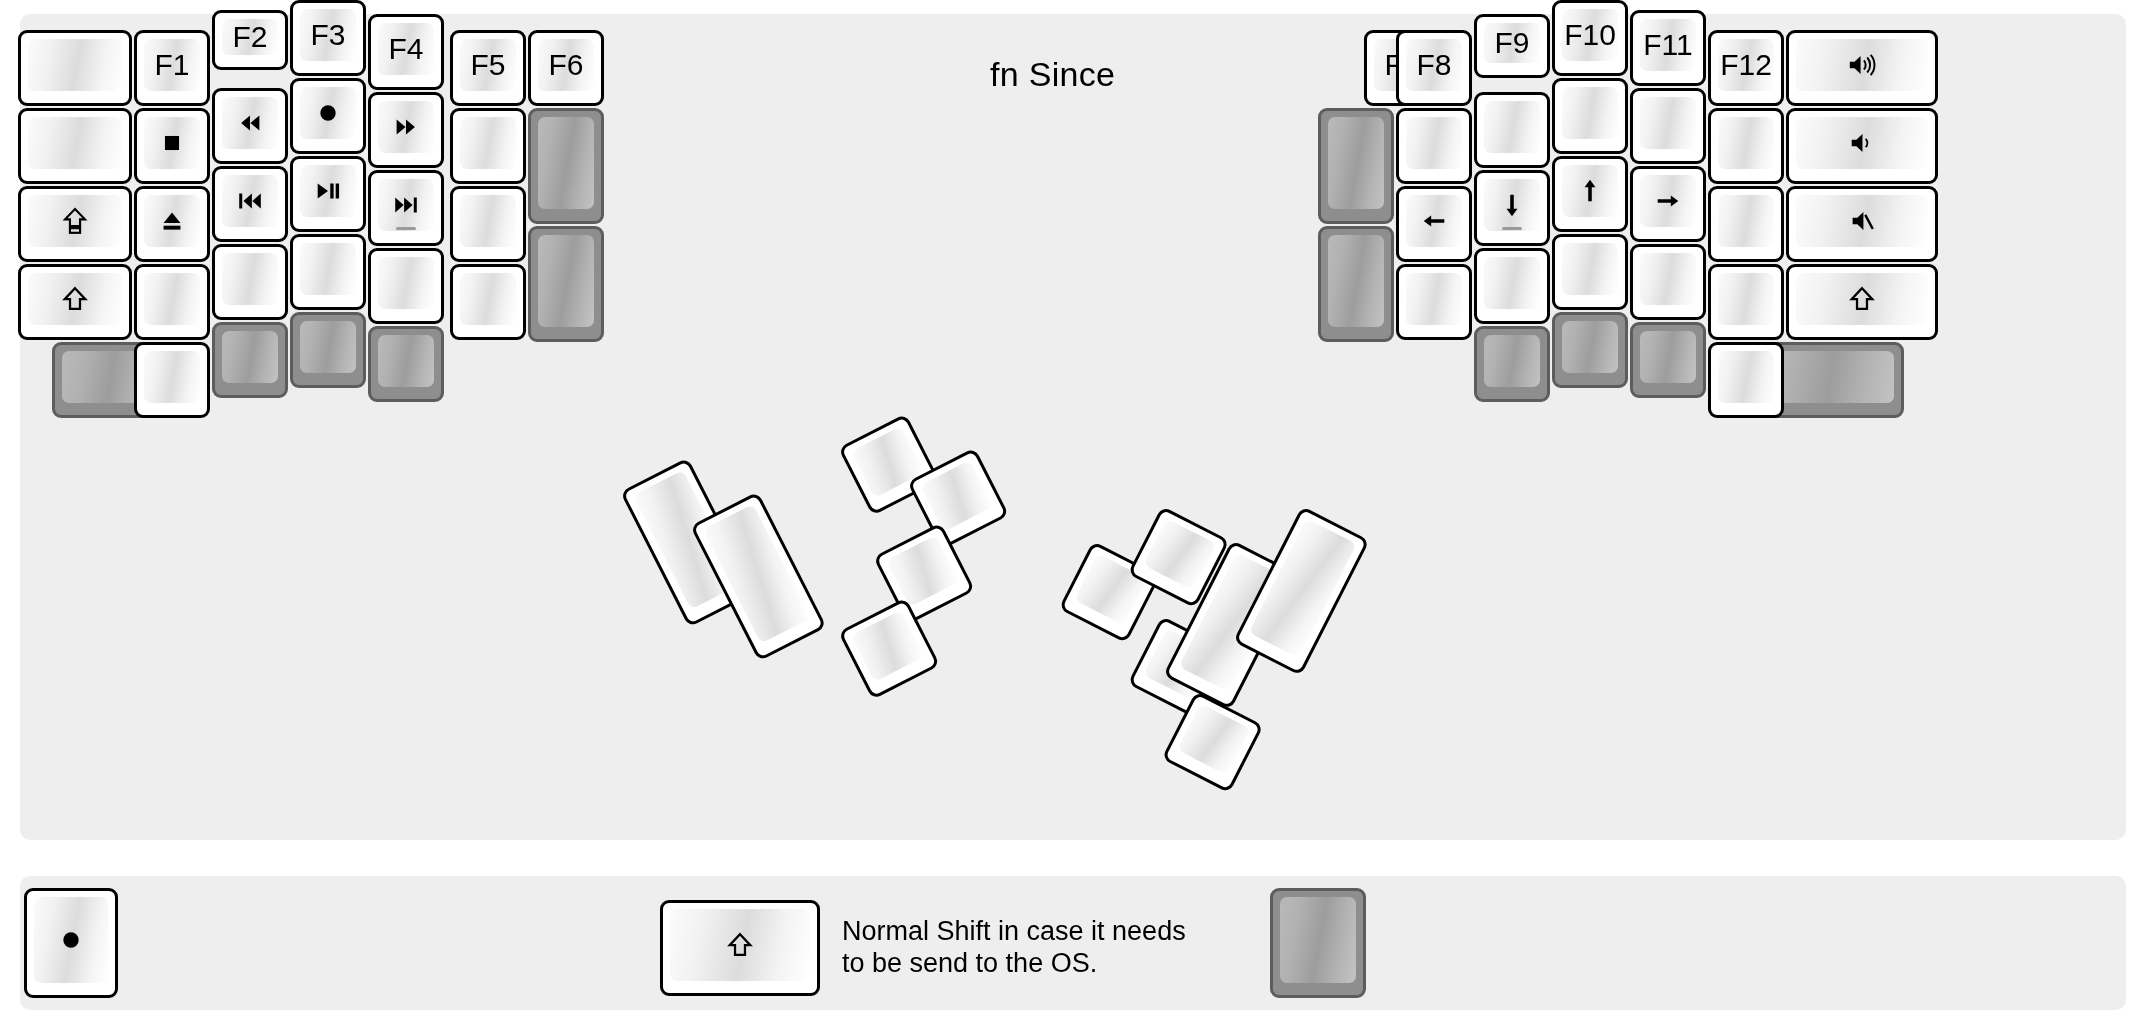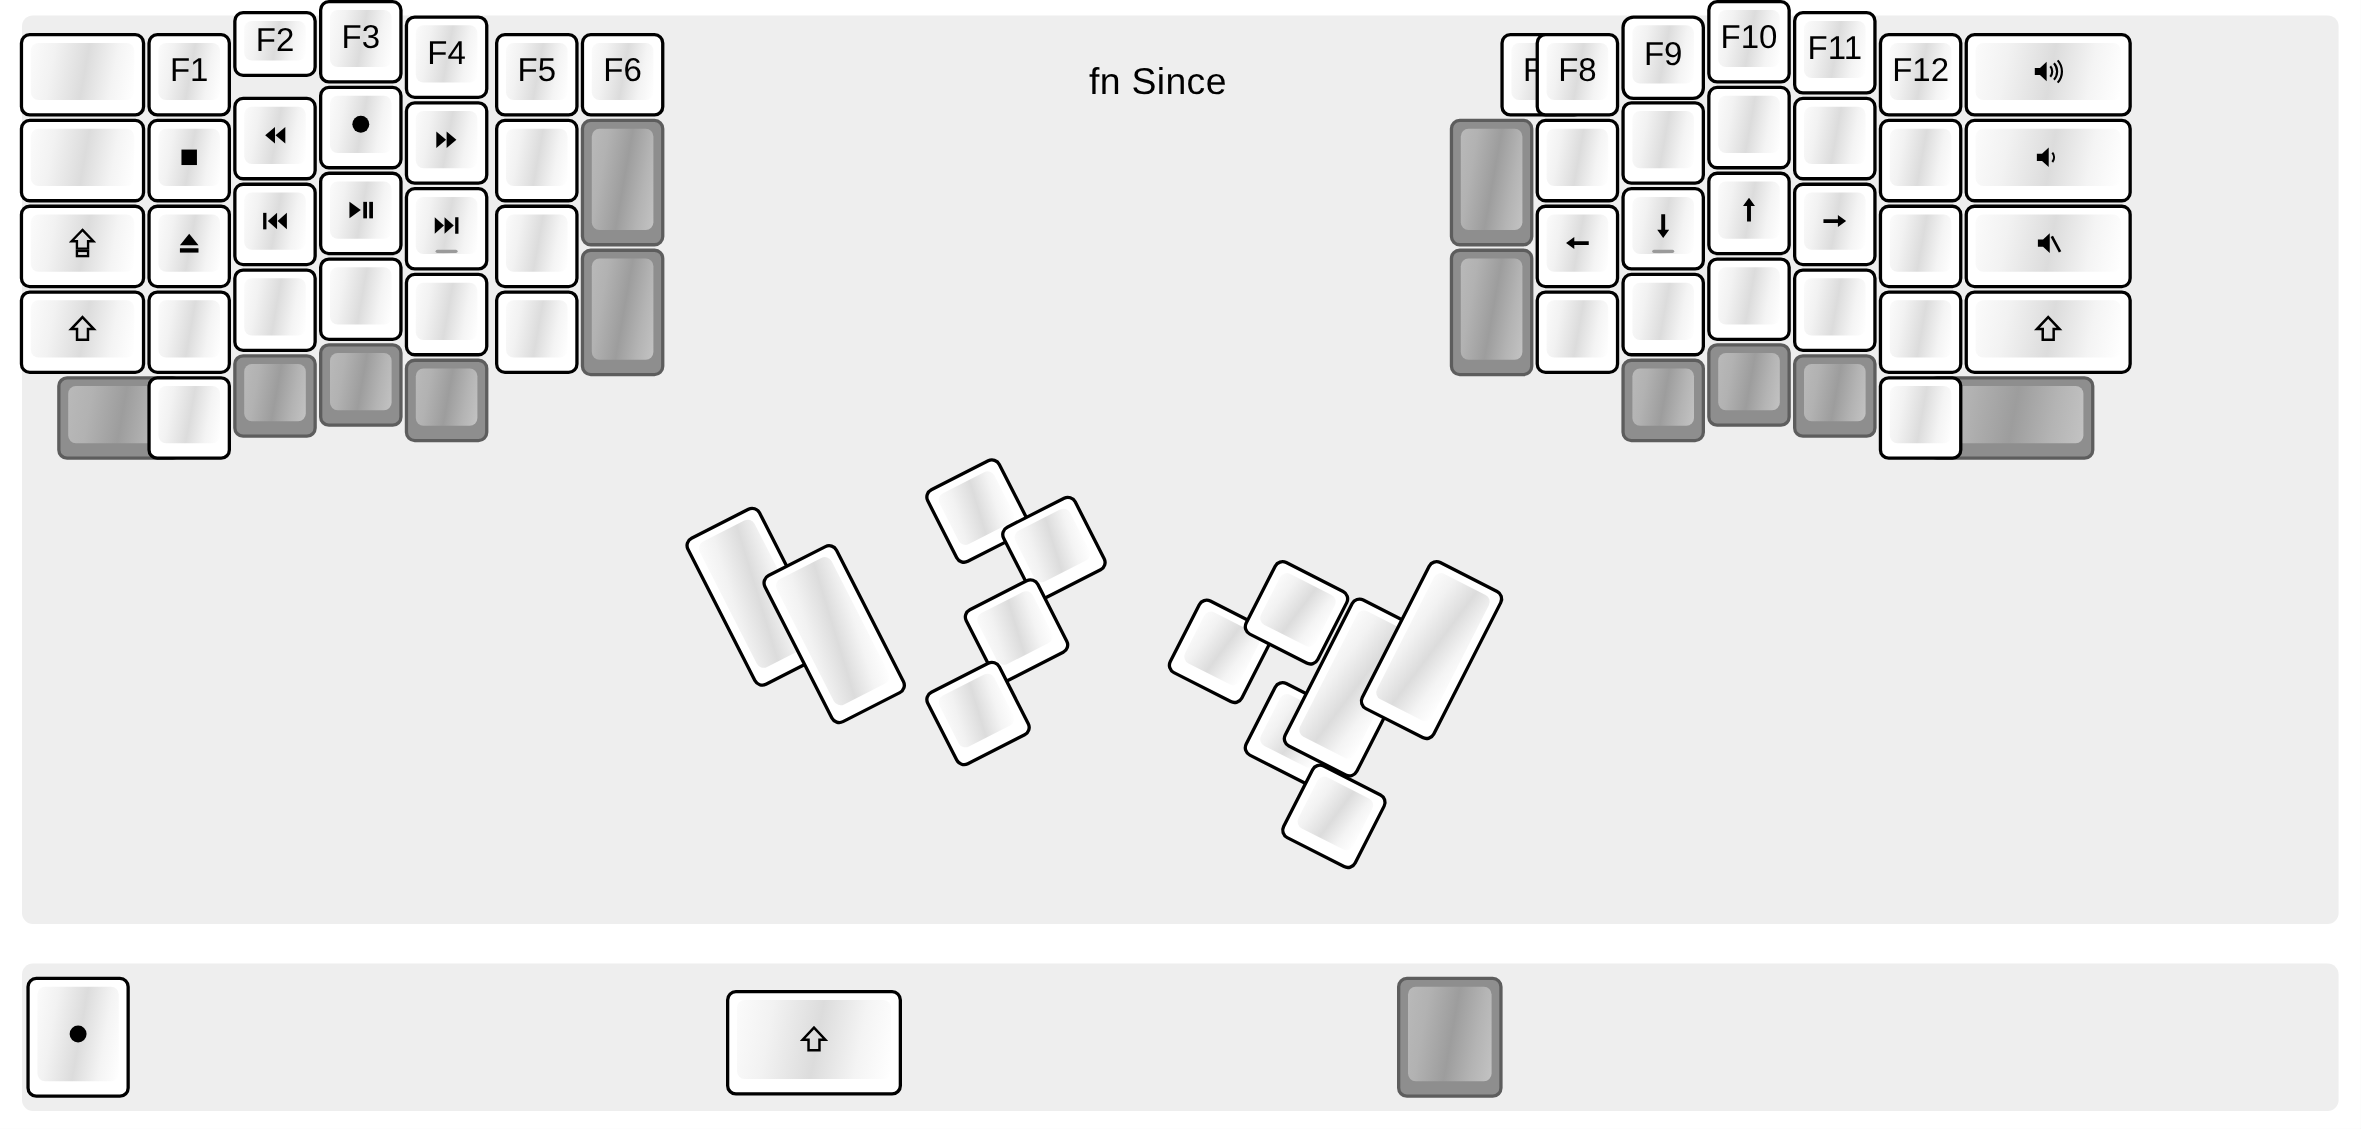--- a/index.html
+++ b/index.html
@@ -252,21 +252,21 @@
           <span class="glyph">
             <svg width="30" height="30" viewBox="0 0 32 32" fill="#000">
               <path d="M5 16 L13 10.2 L13 14.1 L27 14.1 L27 17.9 L13 17.9 L13 21.8 Z"></path>
             </svg>
           </span>
         </div>
       </div>
       <div class="key" style="left: 1396px; top: 264px; width: 76px; height: 76px; z-index: 2;">
         <div class="cap"></div>
       </div>
-      <div class="key" style="left: 1474px; top: 14px; width: 76px; height: 77px; z-index: 2; border-radius: 11px;">
+      <div class="key" style="left: 1474px; top: 14px; width: 76px; height: 64px; z-index: 2;">
         <div class="cap">
           <span class="lbl">F9</span>
         </div>
       </div>
       <div class="key" style="left: 1474px; top: 92px; width: 76px; height: 76px; z-index: 2;">
         <div class="cap"></div>
       </div>
       <div class="key" style="left: 1474px; top: 170px; width: 76px; height: 76px; z-index: 2;">
         <div class="cap">
           <span class="glyph">
@@ -472,20 +472,22 @@
           <div class="key" style="left: 0px; top: 0px; width: 160px; height: 96px;">
             <div class="cap">
               <span class="glyph">
                 <svg width="30" height="30" viewBox="0 0 32 32" fill="#000">
                   <path d="M16 4.5 L27 16.2 L21.3 16.2 L21.3 26.5 L10.7 26.5 L10.7 16.2 L5 16.2 Z" fill="none" stroke="#000" stroke-width="2.4" stroke-linejoin="miter"></path>
                 </svg>
               </span>
             </div>
           </div>
         </div>
+        <div class="legend-text">Normal Shift in case it needs
+to be send to the OS.</div>
       </div>
       <div class="legend-item" style="left: 1270px; top: 888px;">
         <div class="legend-key" style="position: relative; width: 96px; height: 110px;">
           <div class="key trans" style="left: 0px; top: 0px; width: 96px; height: 110px;">
             <div class="cap"></div>
           </div>
         </div>
       </div>
     </div>
 

